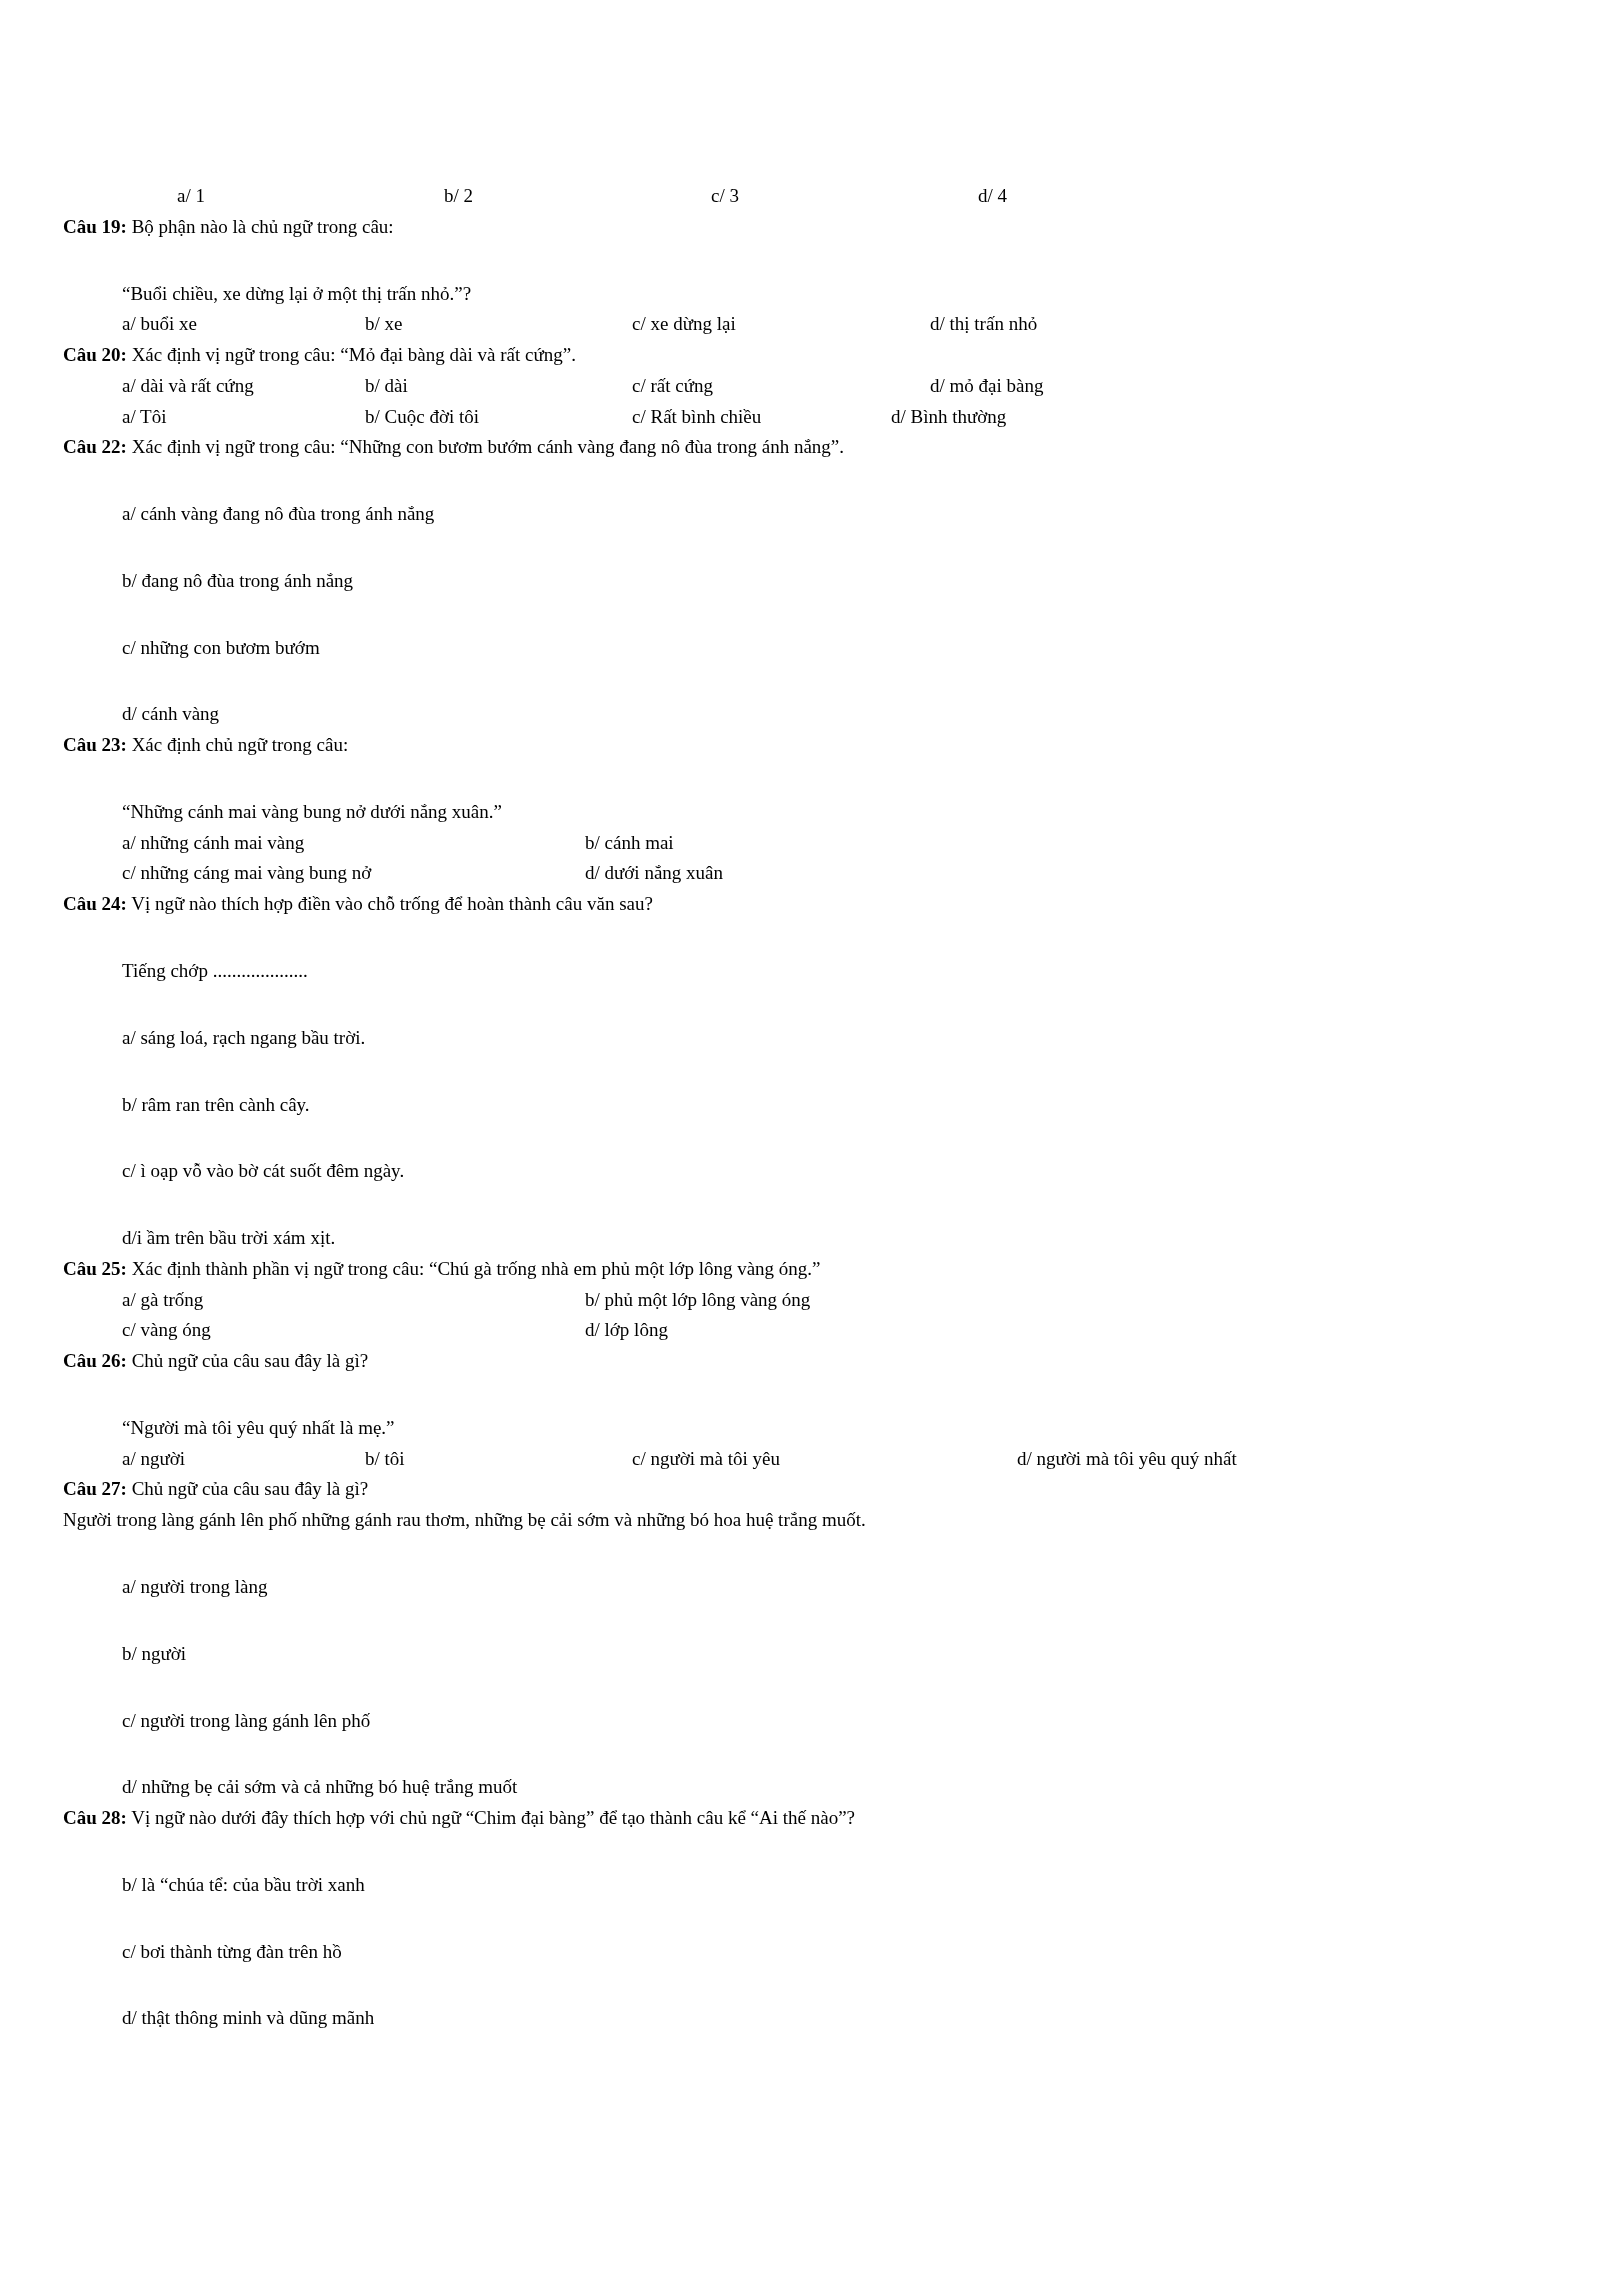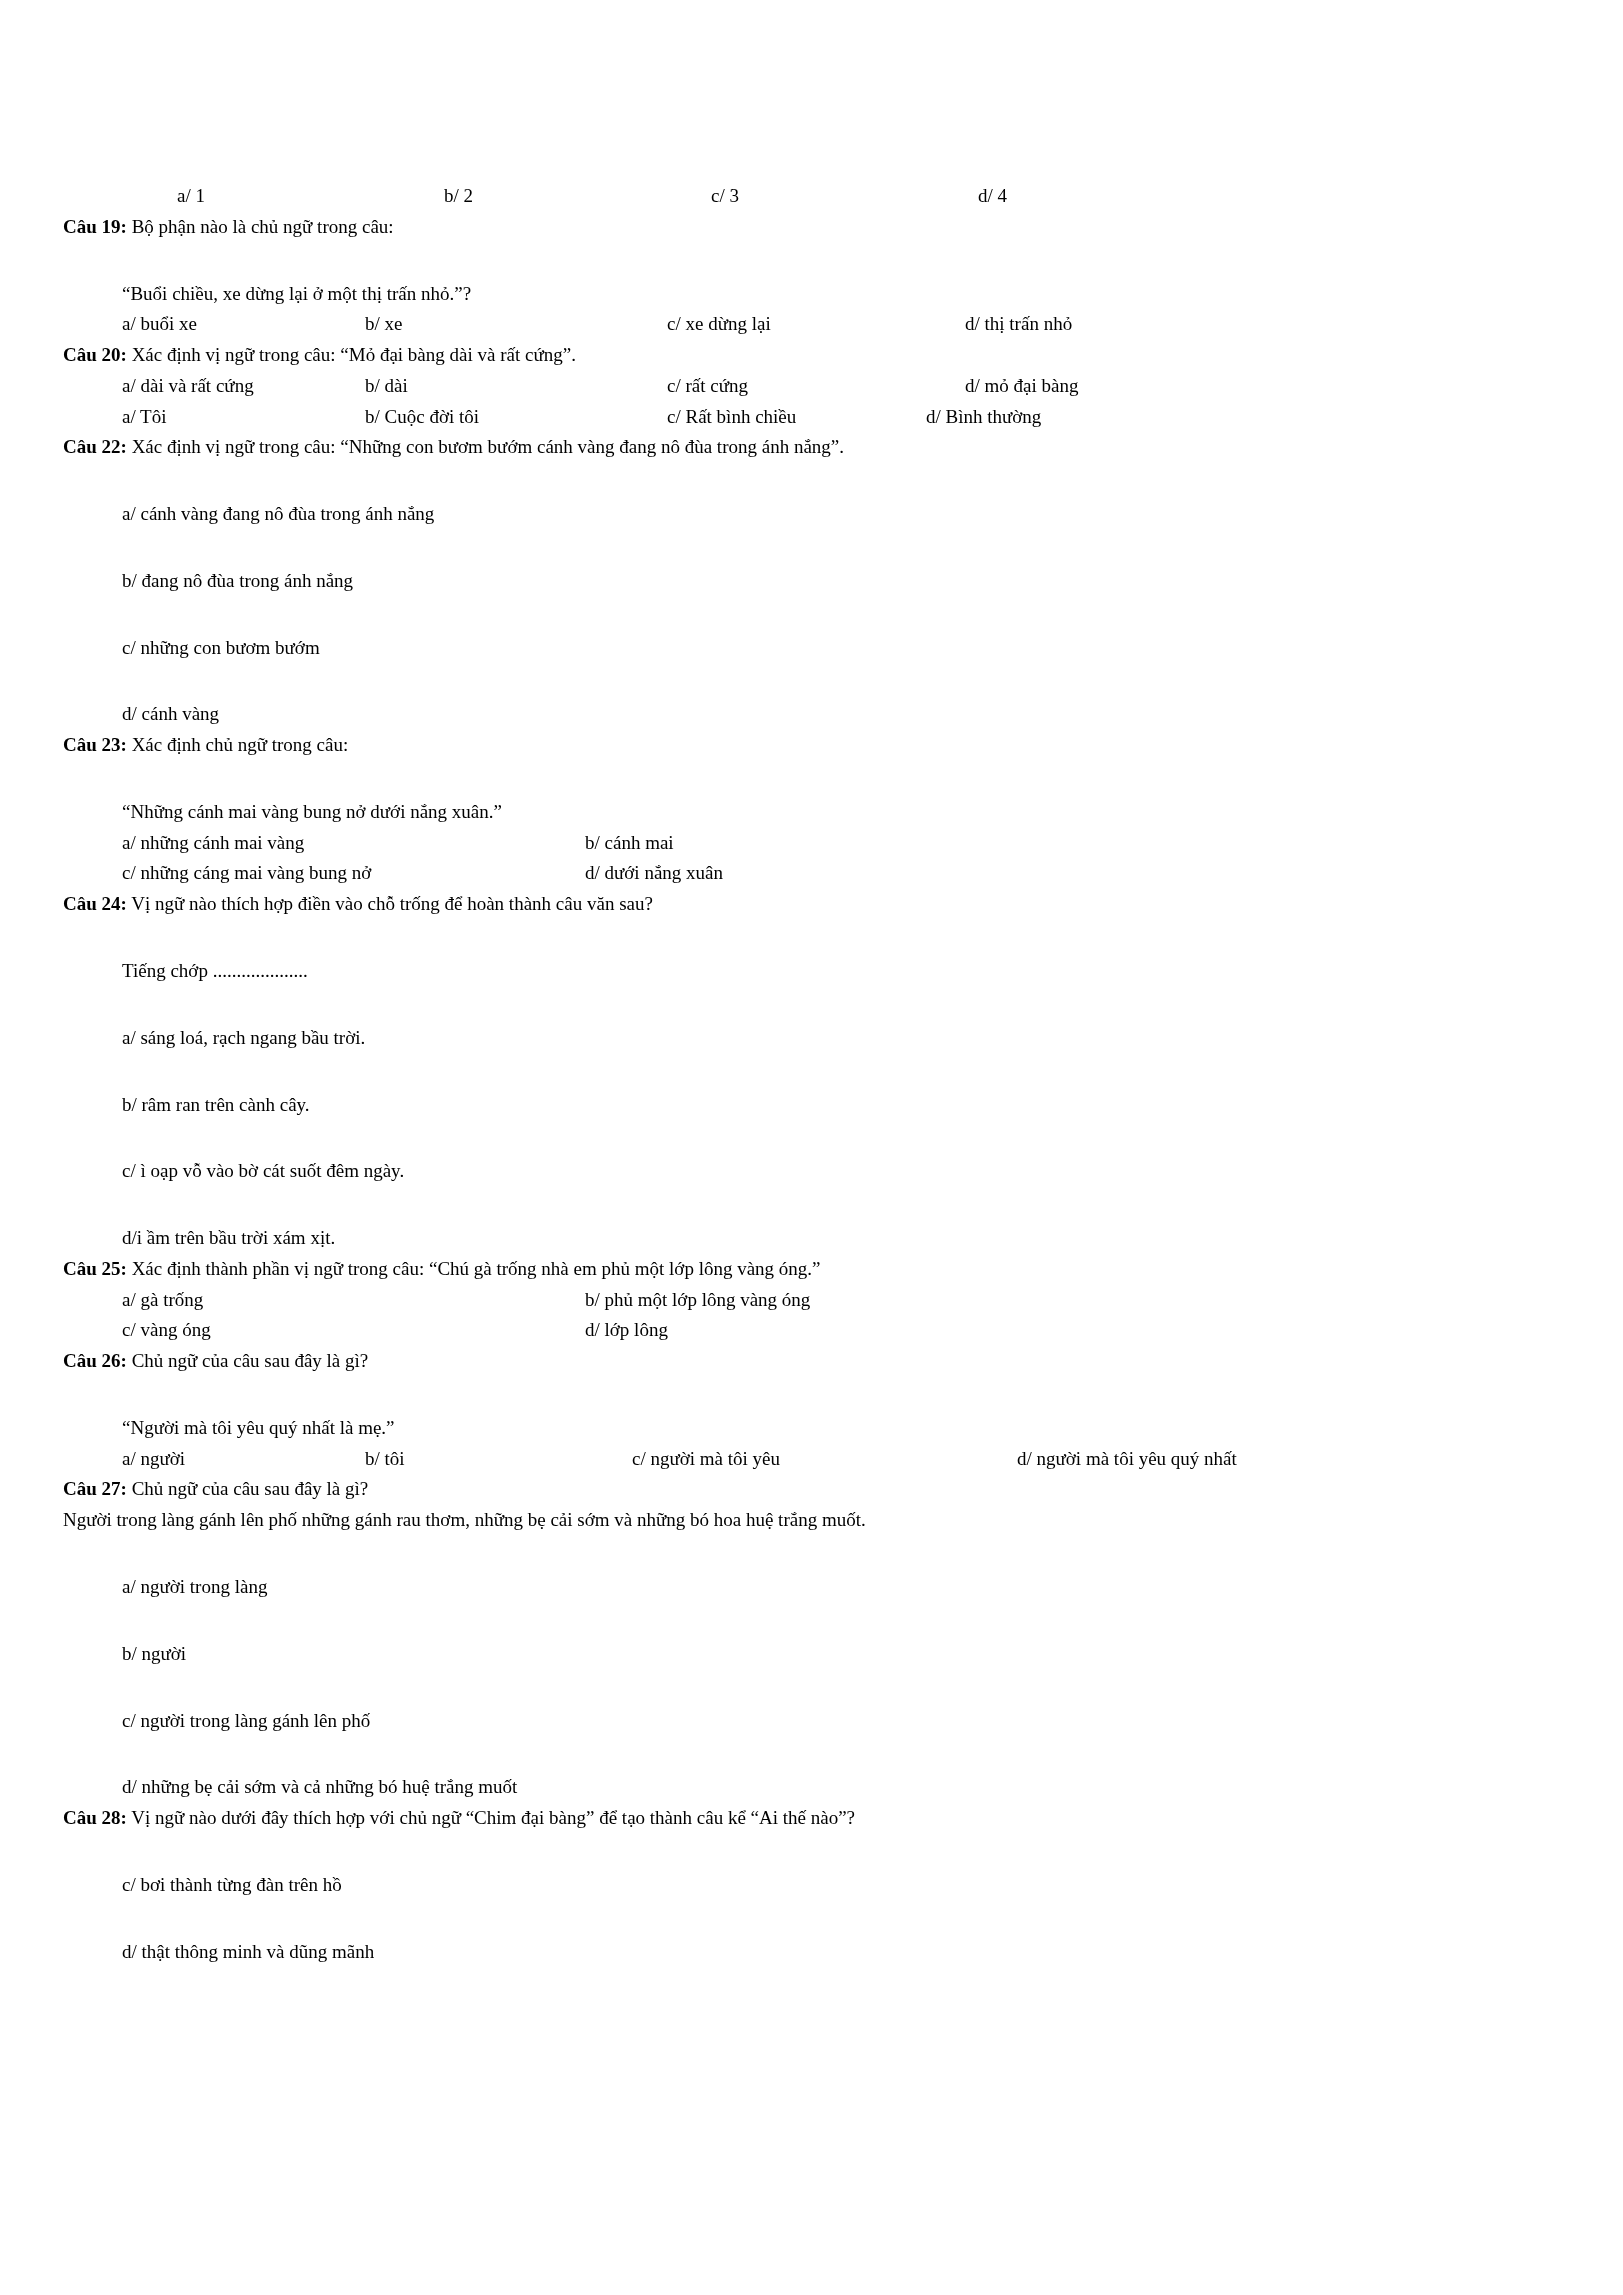--- a/index.html
+++ b/index.html
@@ -42,21 +42,21 @@
     display: block;
     padding-left: 59px;
     white-space: nowrap;
   }
   .opt {
     display: inline-block;
     vertical-align: top;
   }
   .w-a { width: 243px; }
   .w-b { width: 267px; }
-  .w-c { width: 298px; margin-left: 35px; }
+  .w-c { width: 298px; }
   .w-d { width: auto; font-family: Liberation Serif, serif; }
 
   .opts-top {
     padding-left: 114px;
   }
   .opts-top .opt { width: 267px; }
 
   .opt-line {
     padding-left: 59px;
     display: block;
@@ -149,19 +149,20 @@
       <div class="qline"><span class="qlabel">Câu 27:</span> <span class="qtext">Chủ ngữ của câu sau đây là gì?</span></div>
       <div class="q-body-flush">Người trong làng gánh lên phố những gánh rau thơm, những bẹ cải sớm và những bó hoa huệ trắng muốt.</div>
       <div class="opt-line">a/ người trong làng</div>
       <div class="opt-line">b/ người</div>
       <div class="opt-line">c/ người trong làng gánh lên phố</div>
       <div class="opt-line">d/ những bẹ cải sớm và cả những bó huệ trắng muốt</div>
     </div>
 
     <div class="qrow">
       <div class="qline"><span class="qlabel">Câu 28:</span> <span class="qtext">Vị ngữ nào dưới đây thích hợp với chủ ngữ “Chim đại bàng” để tạo thành câu kể “Ai thế nào”?</span></div>
+      <div class="opt-line">b/ là “chúa tể: của bầu trời xanh</div>
       <div class="opt-line">c/ bơi thành từng đàn trên hồ</div>
       <div class="opt-line">d/ thật thông minh và dũng mãnh</div>
     </div>
 
   </div>
 </div>
 
 
 </body></html>

